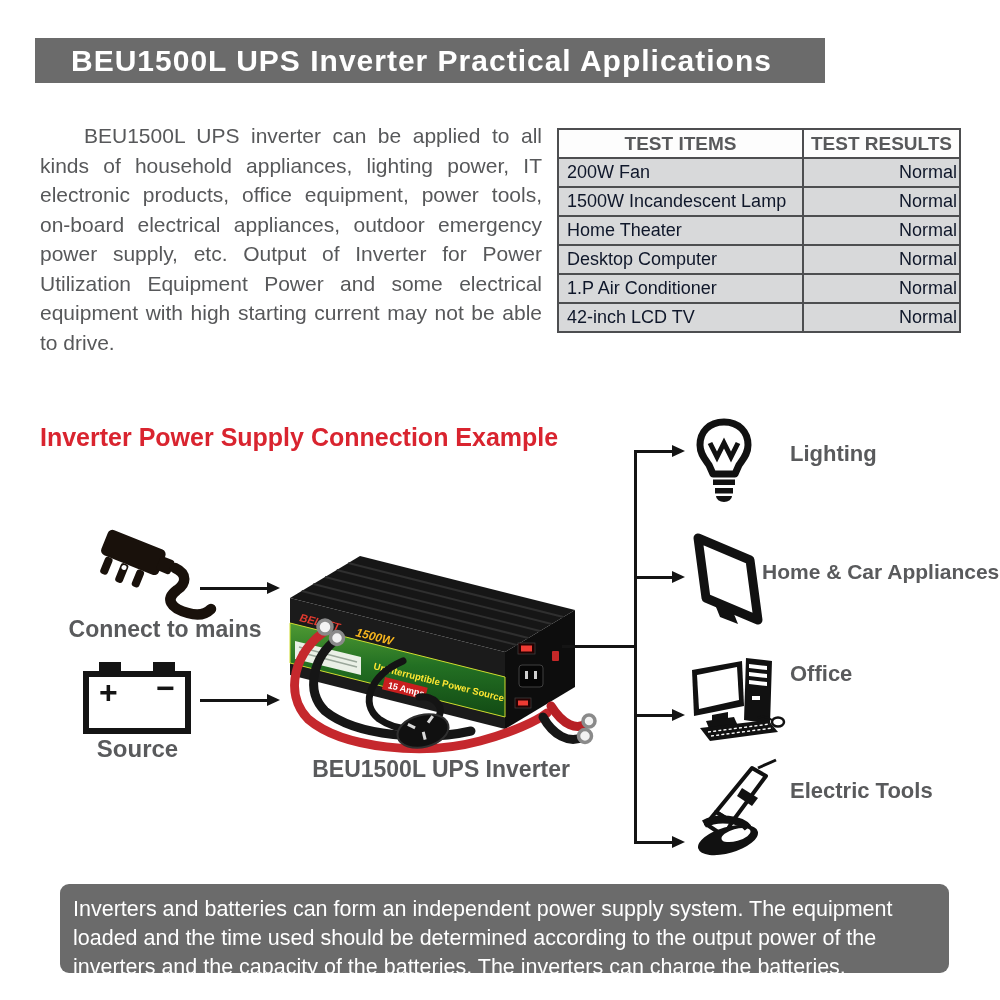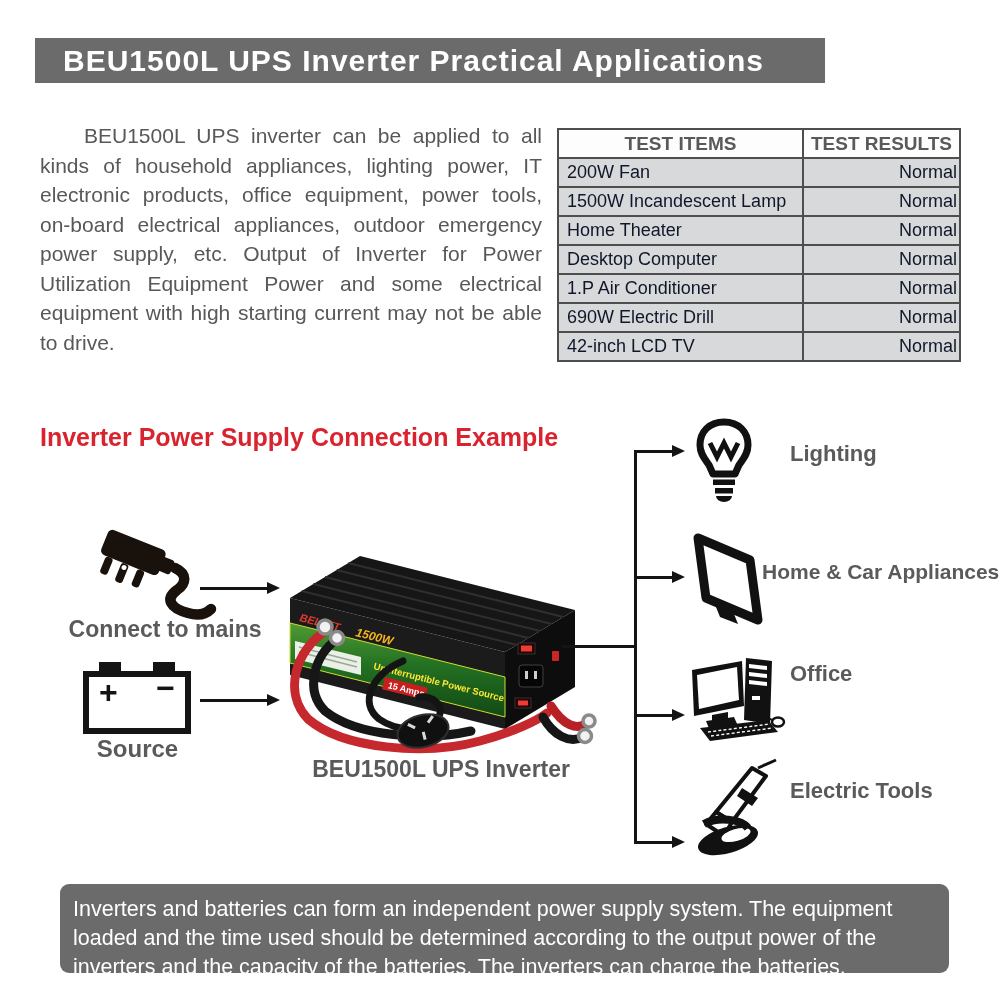--- a/index.html
+++ b/index.html
@@ -3,21 +3,21 @@
 <meta charset="utf-8">
 <style>
   html,body{margin:0;padding:0;background:#ffffff;}
   .page{position:relative;width:1000px;height:1000px;background:#ffffff;overflow:hidden;
         font-family:"Liberation Sans", sans-serif;}
   .abs{position:absolute;}
 
   
   .top-banner{left:35px;top:38px;width:790px;height:45px;background:#6b6b6b;
     color:#ffffff;font-size:30px;font-weight:bold;letter-spacing:1px;
-    display:flex;align-items:center;padding-left:28px;box-sizing:border-box;}
+    display:flex;align-items:center;padding-left:36px;box-sizing:border-box;}
 
   
   .intro{left:40px;top:121px;width:502px;margin:0;font-size:21px;line-height:29.5px;
     color:#57585a;text-align:justify;text-indent:44px;}
 
   
   table.test{left:557px;top:128px;width:402px;border-collapse:collapse;table-layout:fixed;}
   table.test th{background:#fdfdfd;border:2px solid #4d4e50;color:#58595b;
     font-size:19px;font-weight:bold;text-align:center;height:27px;padding:0 2px;}
   table.test td{background:#d8d9da;border:2px solid #4d4e50;color:#0f172a;
@@ -85,24 +85,20 @@
       <tr>
         <td>Home Theater</td>
         <td class="res">Normal</td>
       </tr>
       <tr>
         <td>Desktop Computer</td>
         <td class="res">Normal</td>
       </tr>
       <tr>
         <td>1.P Air Conditioner</td>
-        <td class="res">Normal</td>
-      </tr>
-      <tr>
-        <td>690W Electric Drill</td>
         <td class="res">Normal</td>
       </tr>
       <tr>
         <td>42-inch LCD TV</td>
         <td class="res">Normal</td>
       </tr>
     </tbody>
   </table>
 
   <h2 class="abs diagram-title">Inverter Power Supply Connection Example</h2>

